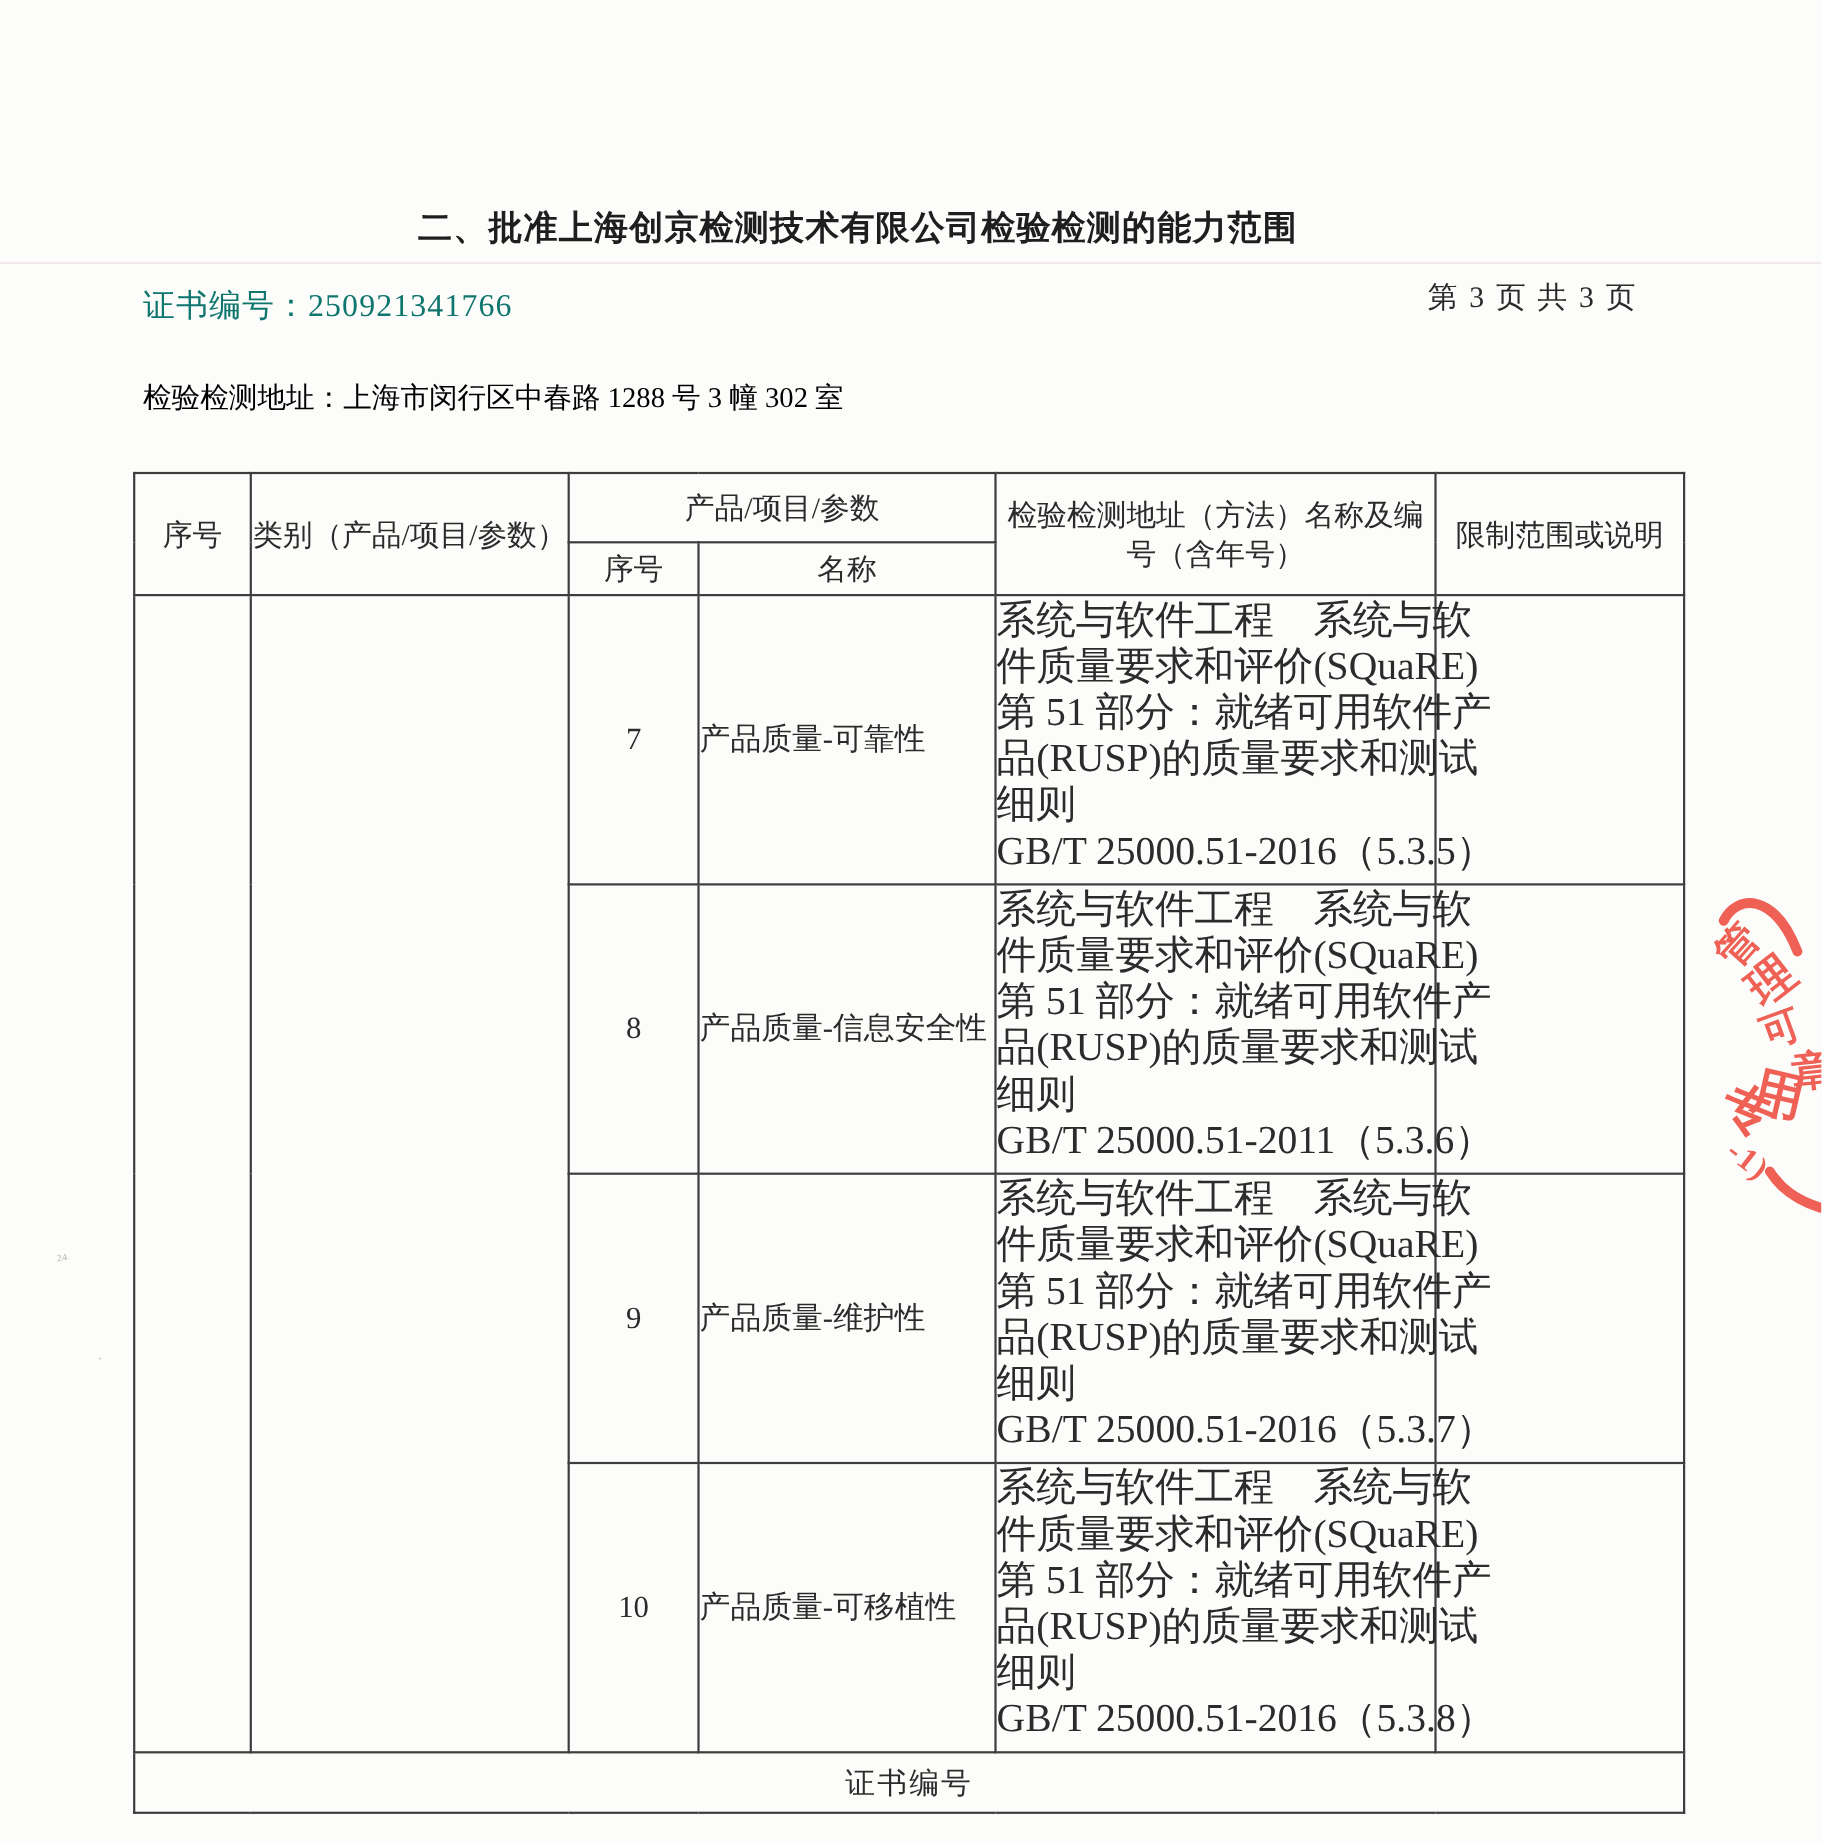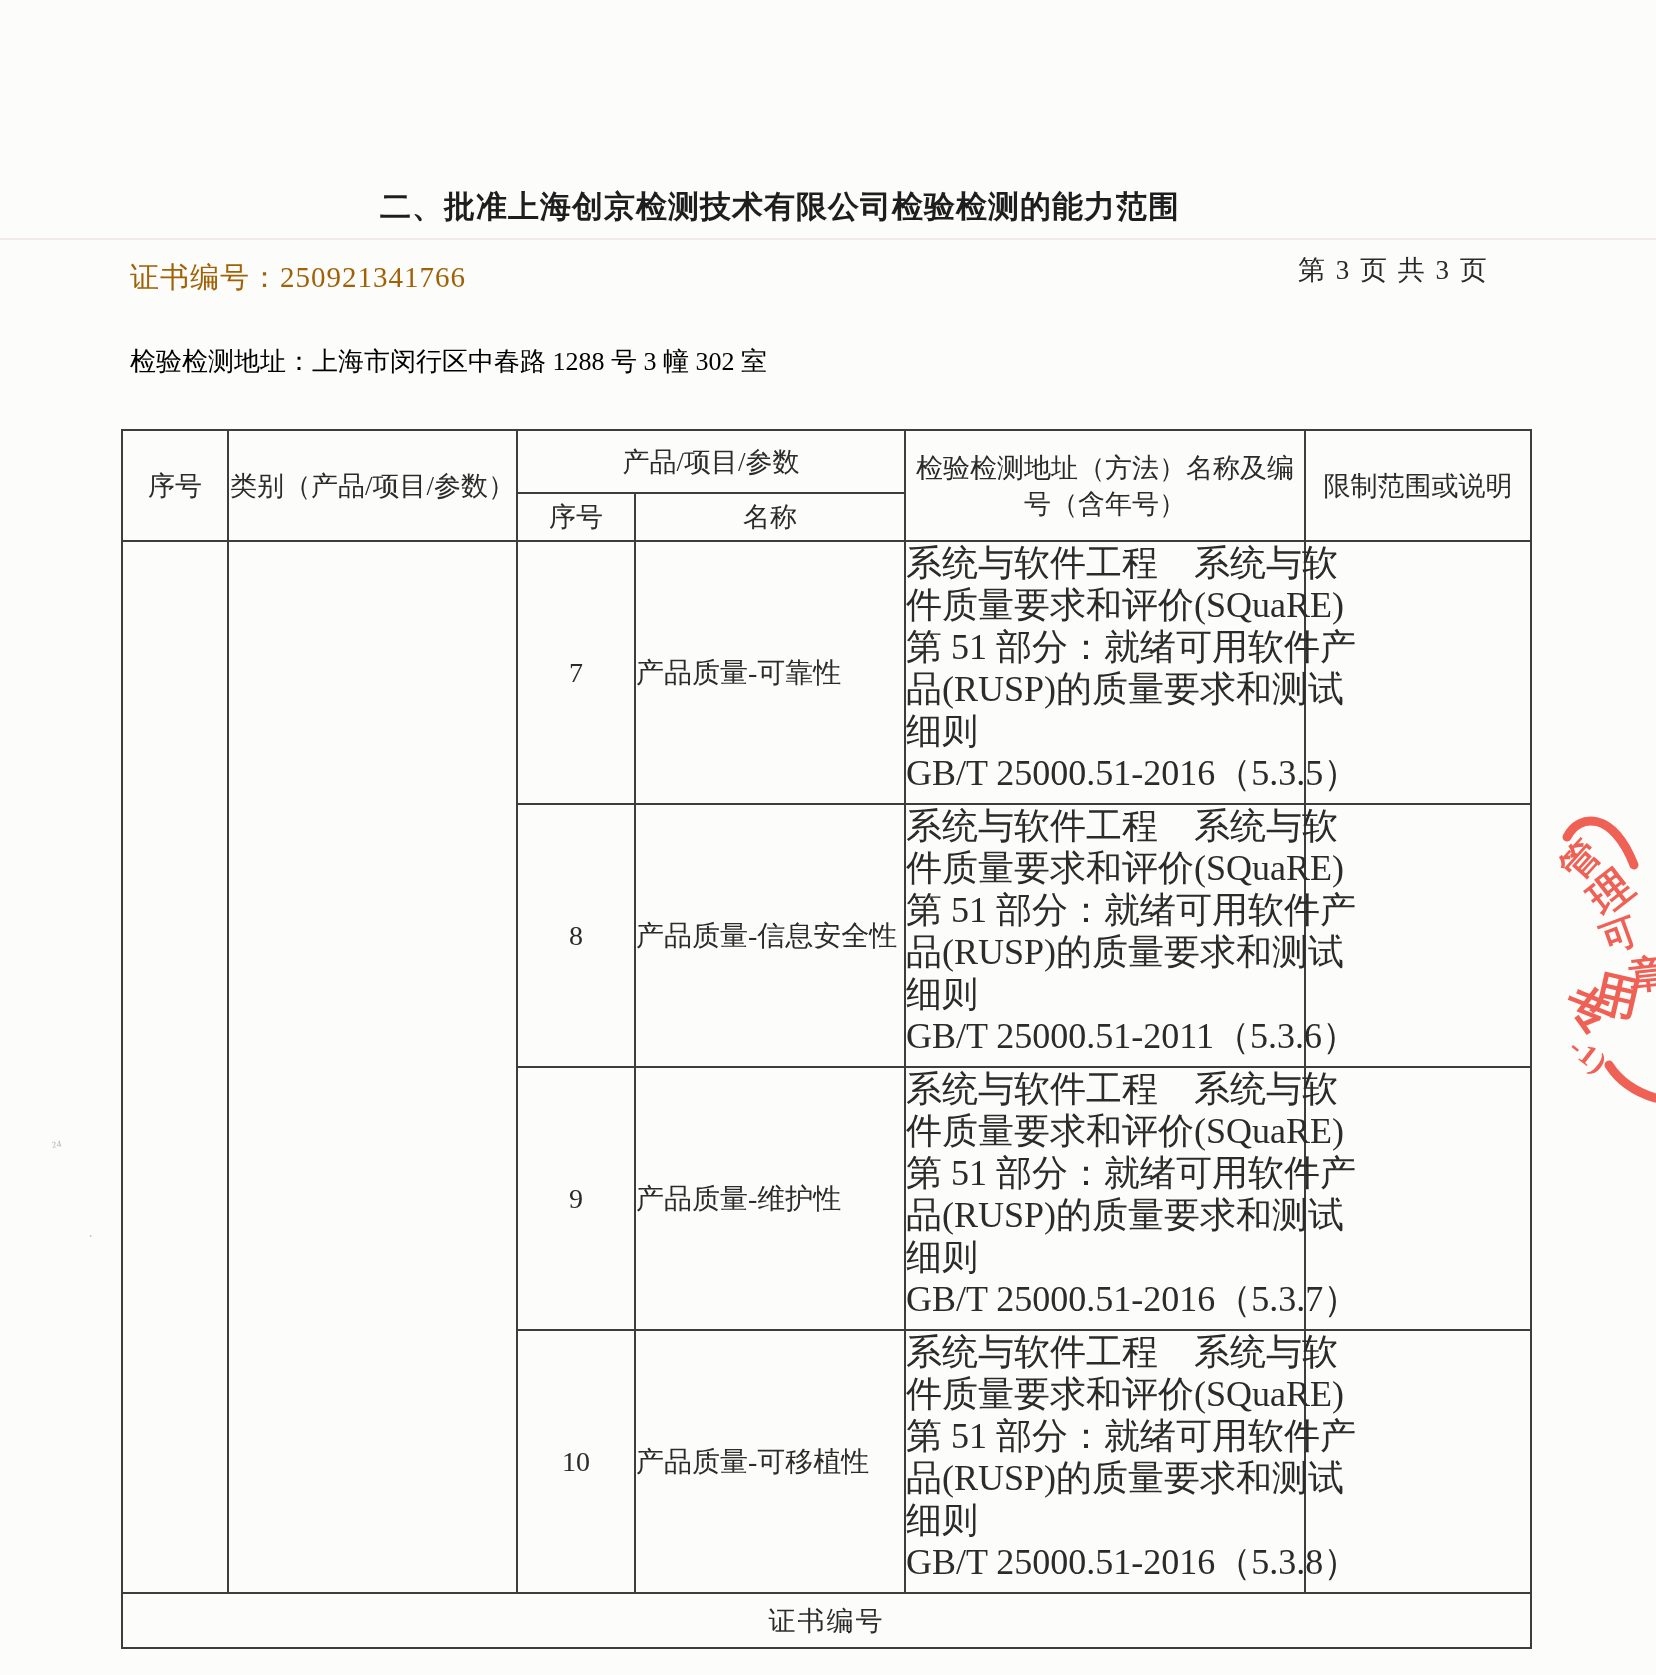--- a/index.html
+++ b/index.html
@@ -16,21 +16,21 @@
     padding-right:96px;box-sizing:border-box;
     text-align:center;
     font-size:31px;font-weight:bold;letter-spacing:1px;color:#1e1e1e;
   }
   .scan-line{
     position:absolute;left:0;top:238px;width:1656px;height:2px;
     background:rgba(214,190,198,0.30);
   }
   .cert-no{
     position:absolute;left:130px;top:258px;
-    font-size:29px;letter-spacing:1px;color:#a16207;
+    font-size:29px;letter-spacing:1px;color:#0f766e;
   }
   .page-indicator{
     position:absolute;left:1298px;top:252px;
     font-size:27px;letter-spacing:2px;color:#2a2a2a;
   }
   .address{
     position:absolute;left:130px;top:344px;
     font-size:26px;color:#000000;
   }
   table.cap{

